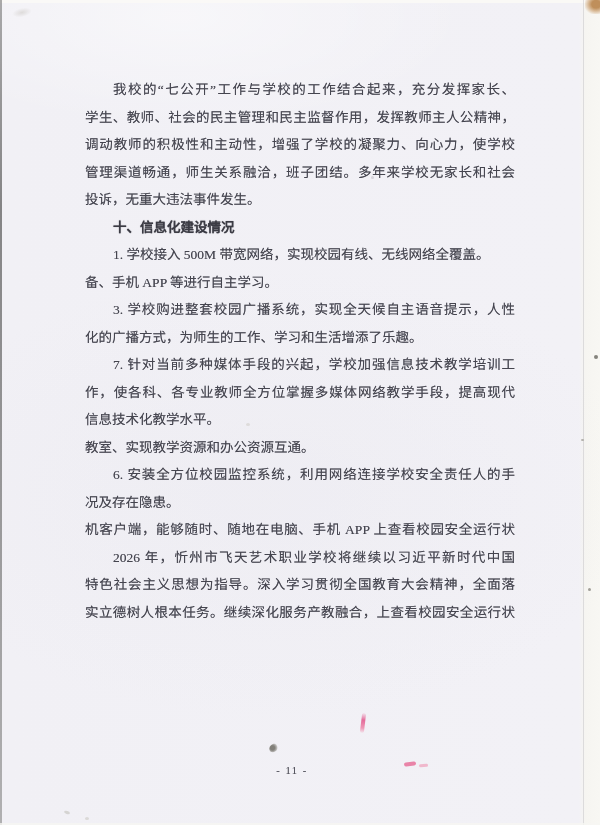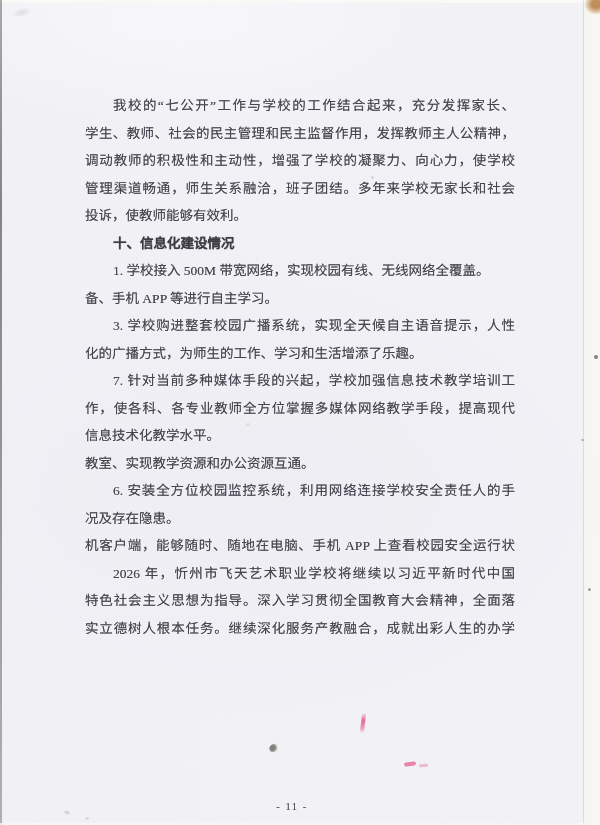--- a/index.html
+++ b/index.html
@@ -13,33 +13,33 @@
       radial-gradient(ellipse 500px 300px at 45% 60%, rgba(232,231,238,0.35), rgba(232,231,238,0) 75%),
       linear-gradient(90deg,#f1f0f5 0%,#f2f1f6 96.5%,#f6f5f1 97.5%,#f8f7f3 100%),
       #f2f1f6;
     font-family:"Liberation Serif","DejaVu Serif",serif;
   }
   .edge-top{position:absolute;left:0;top:0;width:100%;height:3px;background:#fbfaf6;opacity:.9;}
   .edge-bottom{position:absolute;left:0;bottom:0;width:100%;height:2px;background:#f6f6f2;opacity:.8;}
   .edge-left{position:absolute;left:0;top:0;width:2px;height:100%;
     background:linear-gradient(180deg,#909090,#606060 25%,#7a7a7a 60%,#9b9b9b 100%);opacity:.75;}
   .edge-right{position:absolute;left:583px;top:0;width:1px;height:100%;background:rgba(175,173,178,.35);}
-  .doc-body{position:absolute;left:85px;top:92px;width:430px;}
+  .doc-body{position:absolute;left:85px;top:76px;width:430px;}
   .line{
     height:27.5px;line-height:27.5px;
     font-size:13.5px;color:#45454f;
     text-align:justify;text-align-last:left;text-justify:inter-character;
     text-shadow:0 0 .6px rgba(70,70,82,.55);
     white-space:normal;overflow:visible;
   }
   .line.stretch{text-align-last:justify;}
   .line.indent{text-indent:28px;}
   .line.bold{font-weight:700;color:#3b3b44;text-shadow:0 0 .8px rgba(55,55,66,.7);}
   .footer{
-    position:absolute;left:232px;top:801px;width:120px;
+    position:absolute;left:232px;top:765px;width:120px;
     text-align:center;font-size:10.5px;letter-spacing:1.5px;color:#50505a;
     text-shadow:0 0 .5px rgba(80,80,90,.5);
   }
   
   .stain-top-right{position:absolute;right:-2px;top:-1px;width:17px;height:15px;
     background:radial-gradient(ellipse at 65% 35%, #bf8f5b 0 28%, rgba(203,158,108,.55) 55%, rgba(203,158,108,0) 78%);
     filter:blur(.4px);}
   .smudge-top-left{position:absolute;left:12px;top:8px;width:20px;height:9px;border-radius:50%;
     background:radial-gradient(ellipse, rgba(184,179,171,.38), rgba(184,179,171,0) 70%);
     transform:rotate(-12deg);}
@@ -72,36 +72,36 @@
   <div class="edge-bottom"></div>
 
   <div class="stain-top-right"></div>
   <div class="smudge-top-left"></div>
 
   <div class="doc-body">
       <div class="line indent stretch">我校的“七公开”工作与学校的工作结合起来，充分发挥家长、</div>
       <div class="line stretch">学生、教师、社会的民主管理和民主监督作用，发挥教师主人公精神，</div>
       <div class="line stretch">调动教师的积极性和主动性，增强了学校的凝聚力、向心力，使学校</div>
       <div class="line stretch">管理渠道畅通，师生关系融洽，班子团结。多年来学校无家长和社会</div>
-      <div class="line">投诉，使教师能够有效利。</div>
+      <div class="line">投诉，无重大违法事件发生。</div>
       <div class="line indent bold">十、信息化建设情况</div>
       <div class="line indent">1. 学校接入 500M 带宽网络，实现校园有线、无线网络全覆盖。</div>
       <div class="line">备、手机 APP 等进行自主学习。</div>
       <div class="line indent stretch">3. 学校购进整套校园广播系统，实现全天候自主语音提示，人性</div>
       <div class="line">化的广播方式，为师生的工作、学习和生活增添了乐趣。</div>
       <div class="line indent stretch">7. 针对当前多种媒体手段的兴起，学校加强信息技术教学培训工</div>
       <div class="line stretch">作，使各科、各专业教师全方位掌握多媒体网络教学手段，提高现代</div>
       <div class="line">信息技术化教学水平。</div>
       <div class="line">教室、实现教学资源和办公资源互通。</div>
       <div class="line indent stretch">6. 安装全方位校园监控系统，利用网络连接学校安全责任人的手</div>
       <div class="line">况及存在隐患。</div>
       <div class="line stretch">机客户端，能够随时、随地在电脑、手机 APP 上查看校园安全运行状</div>
       <div class="line indent stretch">2026 年，忻州市飞天艺术职业学校将继续以习近平新时代中国</div>
       <div class="line stretch">特色社会主义思想为指导。深入学习贯彻全国教育大会精神，全面落</div>
-      <div class="line stretch">实立德树人根本任务。继续深化服务产教融合，成就出彩人生的办学</div>
+      <div class="line stretch">实立德树人根本任务。继续深化服务产教融合，上查看校园安全运行状</div>
     </div>
 
   <div class="speck-footer"></div>
   <div class="pen-slash"></div>
   <div class="pen-dash-a"></div>
   <div class="pen-dash-b"></div>
   <div class="speck s1"></div>
   <div class="speck s2"></div>
   <div class="speck s3"></div>
   <div class="speck s4"></div>

